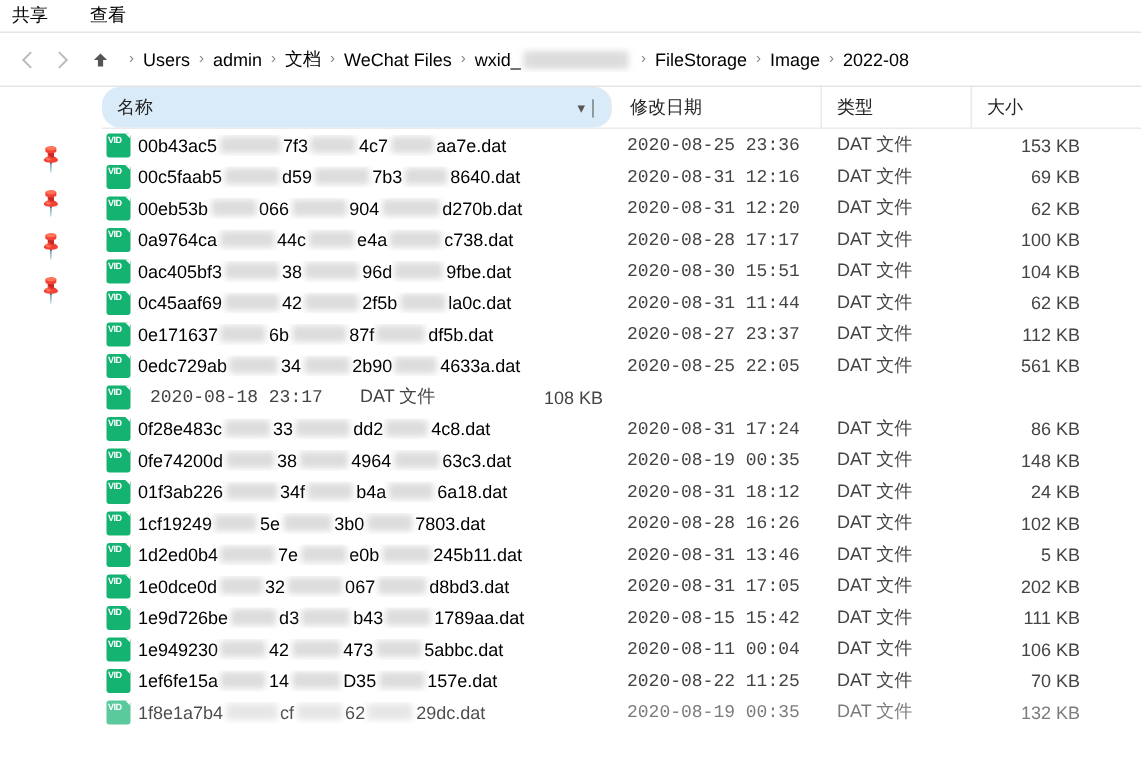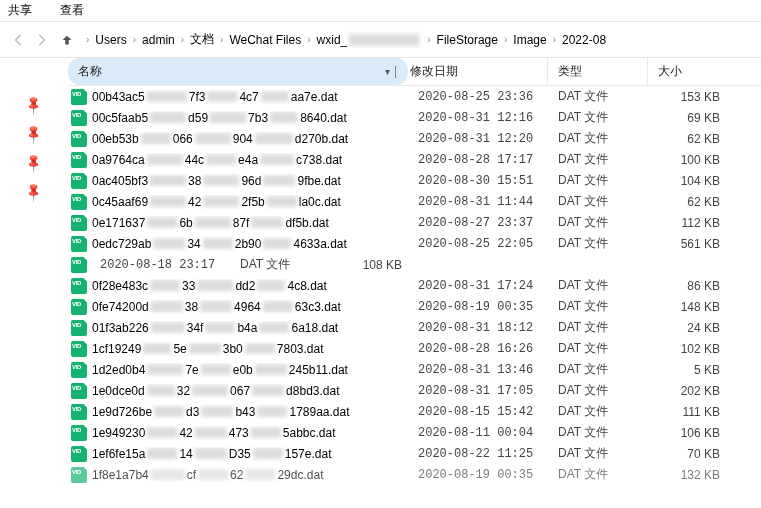--- a/index.html
+++ b/index.html
@@ -12,21 +12,21 @@
   .breadcrumb { display: flex; align-items: center; gap: 6px; margin-left: 8px; font-size: 12px; overflow:hidden; }
   .bc-sep { color:#888; font-size:10px; }
   .bc-item { white-space: nowrap; }
   .main { display: flex; height: calc(508px - 22px - 36px); }
   .gutter { width: 68px; padding-top: 40px; display:flex; flex-direction:column; align-items:center; gap: 14px; }
   .pin { color:#6a6a6a; transform: rotate(-45deg); font-size: 13px; }
   .list { flex: 1; overflow: hidden; }
   .header { display:flex; align-items:center; height: 28px; border-bottom: 1px solid #eaeaea; background:#fff; font-size:12px; color:#222; user-select:none; }
   .col-name { width: 340px; padding-left: 10px; display:flex; align-items:center; justify-content:space-between; padding-right:8px; border-right: 1px solid #eaeaea; height:100%; }
   .sort { color:#555; font-size:10px; }
-  .col-date { width: 140px; padding-left: 2px; border-right: 1px solid #eaeaea; height:100%; display:flex; align-items:center;}
+  .col-date { width: 140px; padding-left: 12px; border-right: 1px solid #eaeaea; height:100%; display:flex; align-items:center;}
   .col-type { width: 100px; padding-left: 10px; border-right: 1px solid #eaeaea; height:100%; display:flex; align-items:center;}
   .col-size { width: 80px; padding-left: 10px; height:100%; display:flex; align-items:center;}
   .rows { }
   .row { display:flex; align-items:center; height: 21px; font-size: 12px; }
   .c-icon { width: 22px; display:flex; align-items:center; justify-content:center; }
   .ficon { width:16px; height:16px; background:#15b371; border-radius:2px; position:relative; }
   .ficon::before { content:"VID"; position:absolute; left:1px; top:2px; font-size:6px; color:#fff; font-weight:bold; letter-spacing:-0.3px; }
   .ficon::after { content:""; position:absolute; right:0; top:0; width:4px; height:4px; background:#fff; clip-path: polygon(100% 0,100% 100%,0 0); }
   .c-name { width: 318px; padding-left: 2px; white-space:nowrap; overflow:hidden; display:flex; align-items:center; }
   .blur { display:inline-block; height:11px; background:#dcdcdc; filter: blur(2px); margin: 0 2px; border-radius:1px; vertical-align:middle; }

